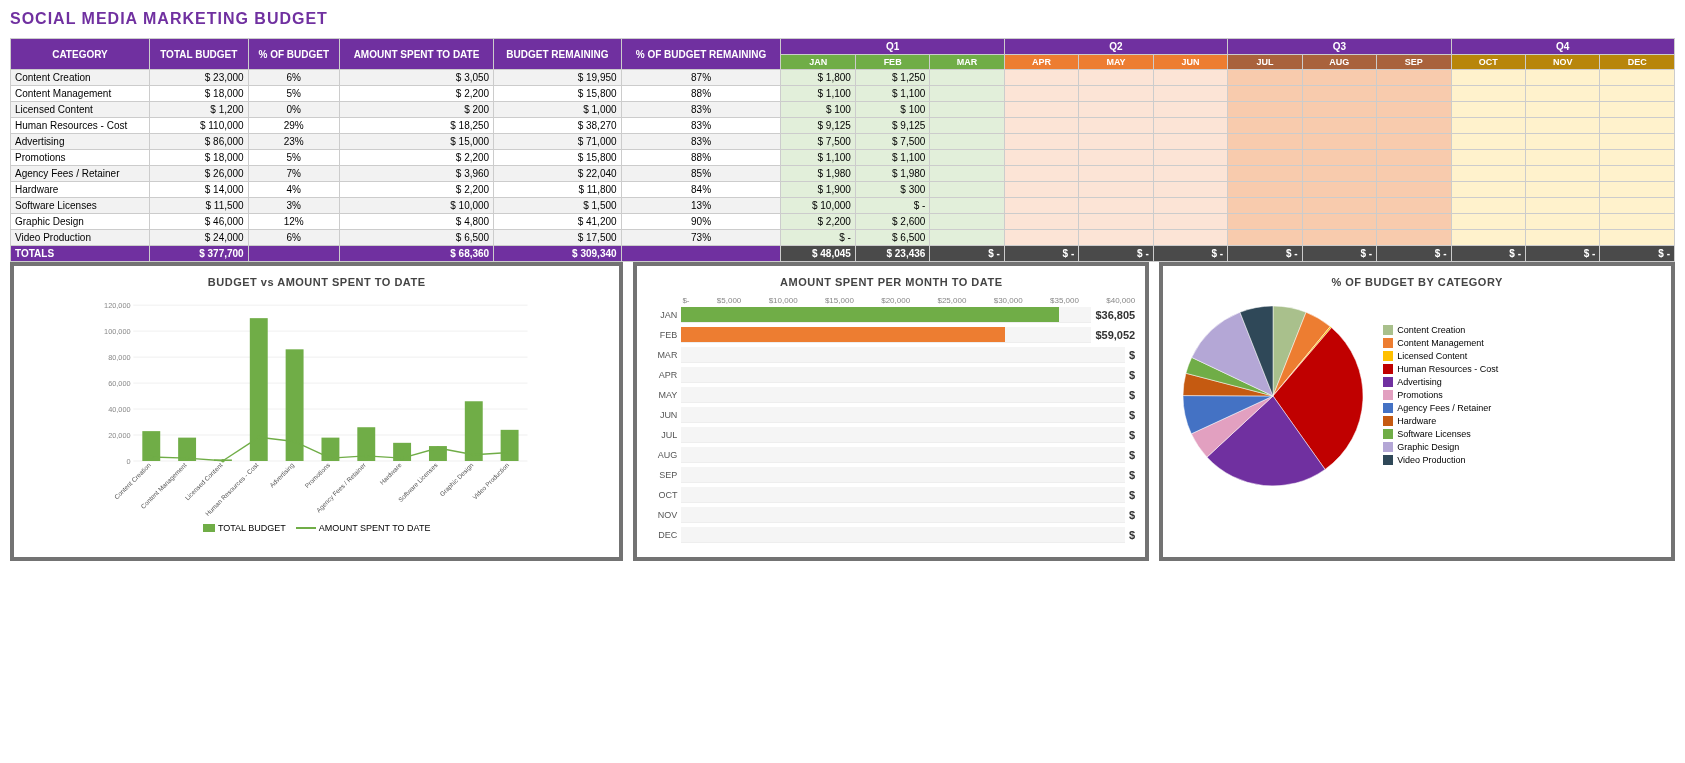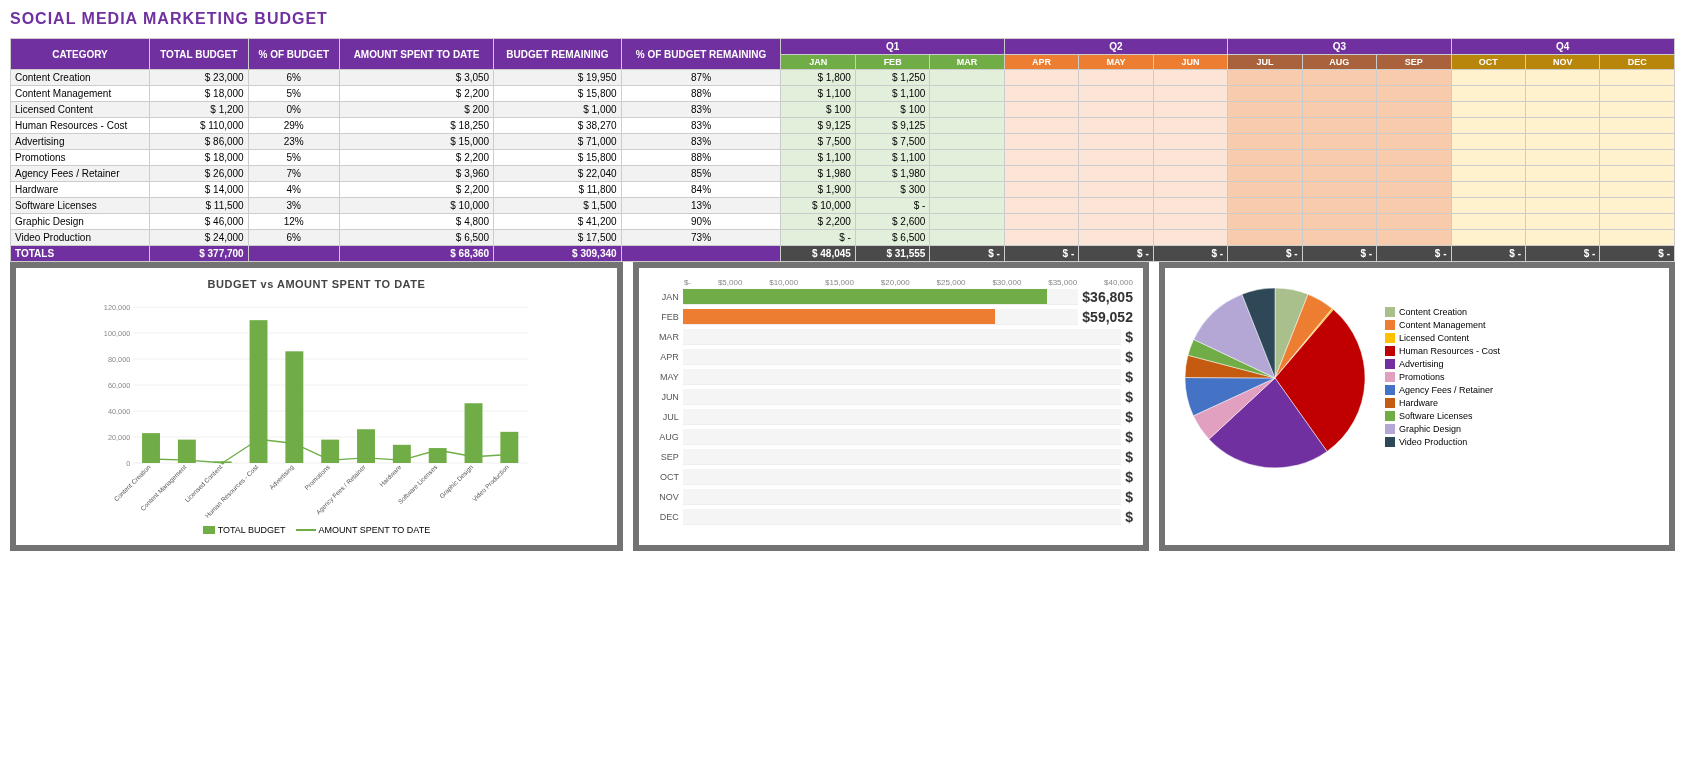--- a/index.html
+++ b/index.html
@@ -38,32 +38,32 @@
     td.q4-col { background: #fff2cc !important; }
 
     .total-row td { background: #7030a0 !important; color: white; font-weight: bold; }
     .total-row td.q1-col, .total-row td.q2-col, .total-row td.q3-col, .total-row td.q4-col { background: #4a4a4a !important; color: white; }
 
     td.left-align { text-align: left; }
     td.number { text-align: right; }
 
     
     .charts-row { display: flex; gap: 10px; width: 100%; }
-    .chart-container { flex: 1; border: 6px solid #737373; padding: 10px; position: relative; }
+    .chart-container { flex: 1; border: 4px solid #737373; padding: 10px; position: relative; }
     .chart-title { text-align: center; font-size: 11px; font-weight: bold; color: #444; margin-bottom: 8px; letter-spacing: 0.5px; }
     .bar-chart-svg { width: 100%; height: 220px; }
     .chart-legend { display: flex; gap: 10px; justify-content: center; margin-top: 5px; font-size: 9px; }
     .legend-item { display: flex; align-items: center; gap: 3px; }
     .legend-box { width: 12px; height: 8px; display: inline-block; }
     .legend-line { width: 20px; height: 2px; background: #70ad47; display: inline-block; }
     .hbar-row { display: flex; align-items: center; margin-bottom: 4px; font-size: 9px; }
     .hbar-label { width: 30px; text-align: right; margin-right: 4px; color: #555; }
     .hbar-bar-area { flex: 1; height: 16px; position: relative; background: #f5f5f5; }
     .hbar-bar { height: 100%; position: absolute; left: 0; top: 0; }
-    .hbar-value { margin-left: 4px; font-size: 14px; color: #333; font-weight: bold; }
+    .hbar-value { margin-left: 4px; font-size: 11px; color: #333; font-weight: bold; }
 
     
     .pie-container { display: flex; align-items: center; gap: 10px; }
     .pie-legend { font-size: 9px; }
     .pie-legend-item { display: flex; align-items: center; gap: 4px; margin-bottom: 3px; }
     .pie-legend-box { width: 10px; height: 10px; display: inline-block; flex-shrink: 0; }
 
     .col-category { width: 120px; }
     .col-total { width: 70px; }
     .col-pct { width: 45px; }
@@ -328,21 +328,21 @@
         <td class="number q4-col"></td>
       </tr>
       <tr class="total-row">
         <td class="left-align">TOTALS</td>
         <td class="number">$ 377,700</td>
         <td class=""></td>
         <td class="number">$ 68,360</td>
         <td class="number">$ 309,340</td>
         <td class=""></td>
         <td class="number q1-col">$ 48,045</td>
-        <td class="number q1-col">$ 31,555</td>
+        <td class="number q1-col">$ 23,436</td>
         <td class="number q1-col">$    -</td>
         <td class="number q2-col">$    -</td>
         <td class="number q2-col">$    -</td>
         <td class="number q2-col">$    -</td>
         <td class="number q3-col">$    -</td>
         <td class="number q3-col">$    -</td>
         <td class="number q3-col">$    -</td>
         <td class="number q4-col">$    -</td>
         <td class="number q4-col">$    -</td>
         <td class="number q4-col">$    -</td>
@@ -419,20 +419,21 @@
         <span>TOTAL BUDGET</span>
       </div>
       <div class="legend-item">
         <span class="legend-line"></span>
         <span>AMOUNT SPENT TO DATE</span>
       </div>
     </div>
   </div>
 
   <div class="chart-container" style="flex:1; min-width:0;">
+    <div class="chart-title">AMOUNT SPENT PER MONTH TO DATE</div>
     <div id="hbar-chart-area">
         <div style="display: flex; margin-left: 35px; margin-bottom: 2px; font-size: 8px; color: rgb(136, 136, 136); justify-content: space-between;">
           <span>$-</span>
           <span>$5,000</span>
           <span>$10,000</span>
           <span>$15,000</span>
           <span>$20,000</span>
           <span>$25,000</span>
           <span>$30,000</span>
           <span>$35,000</span>
@@ -499,20 +500,21 @@
         </div>
         <div class="hbar-row">
           <div class="hbar-label">DEC</div>
           <div class="hbar-bar-area" style="flex: 1 1 0%; height: 16px; position: relative; background: rgb(245, 245, 245); border-bottom: 1px solid rgb(238, 238, 238);"></div>
           <span class="hbar-value">$</span>
         </div>
       </div>
   </div>
 
   <div class="chart-container" style="flex:1; min-width:0;">
+    <div class="chart-title">% OF BUDGET BY CATEGORY</div>
     <div class="pie-container">
       <svg id="pie-svg" width="200" height="200" viewBox="-100 -100 200 200">
           <path d="M 0 0 L 5.5109105961630896e-15 -90 A 90 90 0 0 1 33.03683205017998 -83.71718896432321 Z" fill="#a9c08c" stroke="white" stroke-width="0.5"></path>
           <path d="M 0 0 L 33.03683205017998 -83.71718896432321 A 90 90 0 0 1 57.22468072382815 -69.46463788184555 Z" fill="#ed7d31" stroke="white" stroke-width="0.5"></path>
           <path d="M 0 0 L 57.22468072382815 -69.46463788184555 A 90 90 0 0 1 58.5199599648854 -68.37700114591317 Z" fill="#ffc000" stroke="white" stroke-width="0.5"></path>
           <path d="M 0 0 L 58.5199599648854 -68.37700114591317 A 90 90 0 0 1 52.076311133844925 73.40339105716424 Z" fill="#c00000" stroke="white" stroke-width="0.5"></path>
           <path d="M 0 0 L 52.076311133844925 73.40339105716424 A 90 90 0 0 1 -66.033985264961 61.15155590847149 Z" fill="#7030a0" stroke="white" stroke-width="0.5"></path>
           <path d="M 0 0 L -66.033985264961 61.15155590847149 A 90 90 0 0 1 -81.66341102442236 37.82971450931468 Z" fill="#e2a0c0" stroke="white" stroke-width="0.5"></path>
           <path d="M 0 0 L -81.66341102442236 37.82971450931468 A 90 90 0 0 1 -89.99900667329278 -0.42284491317995987 Z" fill="#4472c4" stroke="white" stroke-width="0.5"></path>
           <path d="M 0 0 L -89.99900667329278 -0.42284491317995987 A 90 90 0 0 1 -87.0834734408546 -22.725946701424135 Z" fill="#c55a11" stroke="white" stroke-width="0.5"></path>

